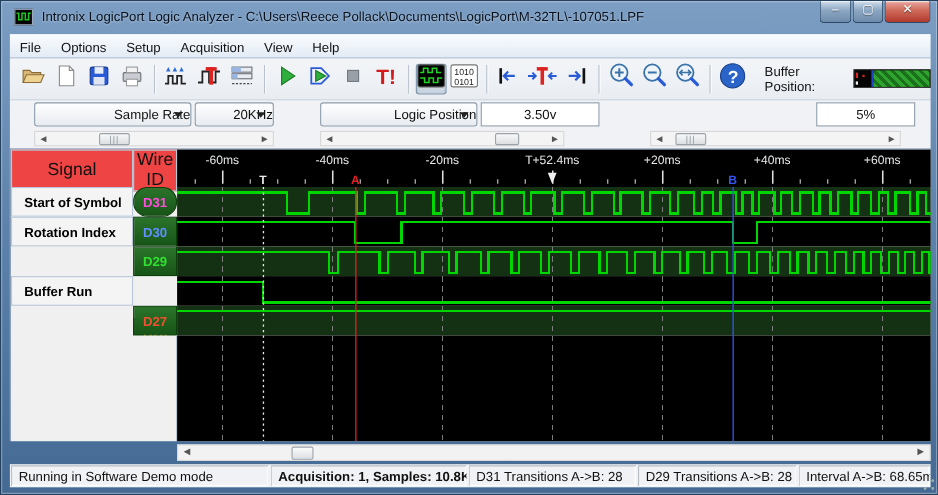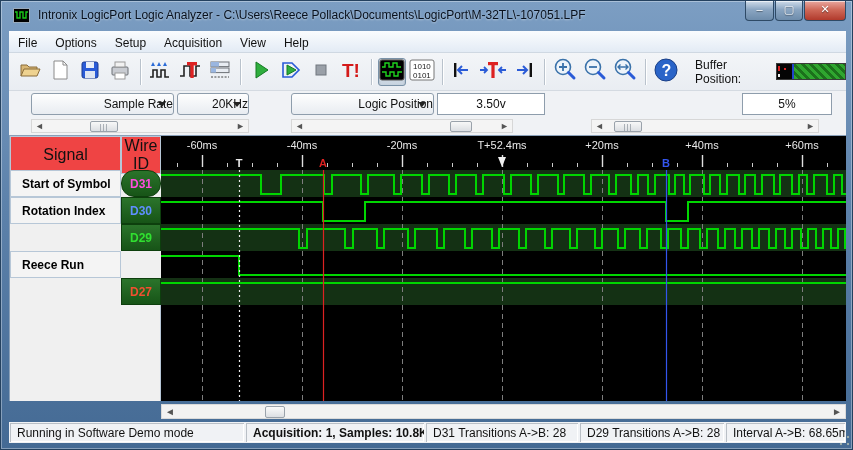--- a/index.html
+++ b/index.html
@@ -388,21 +388,21 @@
               <line x1="241.5" y1="0" x2="241.5" y2="27" stroke="#7d7d7d" stroke-width="1" stroke-dasharray="5,4"></line>
               <line x1="341.5" y1="0" x2="341.5" y2="27" stroke="#7d7d7d" stroke-width="1" stroke-dasharray="5,4"></line>
               <line x1="441.5" y1="0" x2="441.5" y2="27" stroke="#7d7d7d" stroke-width="1" stroke-dasharray="5,4"></line>
               <line x1="541.5" y1="0" x2="541.5" y2="27" stroke="#7d7d7d" stroke-width="1" stroke-dasharray="5,4"></line>
               <line x1="641.5" y1="0" x2="641.5" y2="27" stroke="#7d7d7d" stroke-width="1" stroke-dasharray="5,4"></line>
               <polyline points="0,5 138,5 138,24 146,24 146,5 184,5 184,24 192,24 192,5 216,5 216,24 223,24 223,5 247,5 247,24 254,24 254,5 276,5 276,24 283,24 283,5 304,5 304,24 311,24 311,5 331,5 331,24 338,24 338,5 358,5 358,24 365,24 365,5 384,5 384,24 391,24 391,5 409,5 409,24 416,24 416,5 434,5 434,24 441,24 441,5 457,5 457,24 464,24 464,5 479,5 479,24 486,24 486,5 500,5 500,24 507,24 507,5 520,5 520,24 527,24 527,5 539,5 539,24 546,24 546,5 557,5 557,24 564,24 564,5 574,5 574,24 581,24 581,5 591,5 591,24 598,24 598,5 608,5 608,24 615,24 615,5 624,5 624,24 631,24 631,5 640,5 640,24 647,24 647,5 655,5 655,24 662,24 662,5 670,5 670,24 677,24 677,5 684,5 684,24 685,24" fill="none" stroke="#00d600" stroke-width="2"></polyline>
             </svg>
           </div>
         </div>
         <div class="sig-row" style="top: 81px;">
-          <div class="sig-name">Reece Run</div>
+          <div class="sig-name">Buffer Run</div>
           <div class="sig-wire" style="color: rgb(232, 200, 32); margin-top: 38px;">D28</div>
           <div class="sig-wave">
             <svg width="685" height="27" style="display:block;background:#000000" shape-rendering="crispEdges">
               <line x1="41.5" y1="0" x2="41.5" y2="27" stroke="#7d7d7d" stroke-width="1" stroke-dasharray="5,4"></line>
               <line x1="141.5" y1="0" x2="141.5" y2="27" stroke="#7d7d7d" stroke-width="1" stroke-dasharray="5,4"></line>
               <line x1="241.5" y1="0" x2="241.5" y2="27" stroke="#7d7d7d" stroke-width="1" stroke-dasharray="5,4"></line>
               <line x1="341.5" y1="0" x2="341.5" y2="27" stroke="#7d7d7d" stroke-width="1" stroke-dasharray="5,4"></line>
               <line x1="441.5" y1="0" x2="441.5" y2="27" stroke="#7d7d7d" stroke-width="1" stroke-dasharray="5,4"></line>
               <line x1="541.5" y1="0" x2="541.5" y2="27" stroke="#7d7d7d" stroke-width="1" stroke-dasharray="5,4"></line>
               <line x1="641.5" y1="0" x2="641.5" y2="27" stroke="#7d7d7d" stroke-width="1" stroke-dasharray="5,4"></line>

